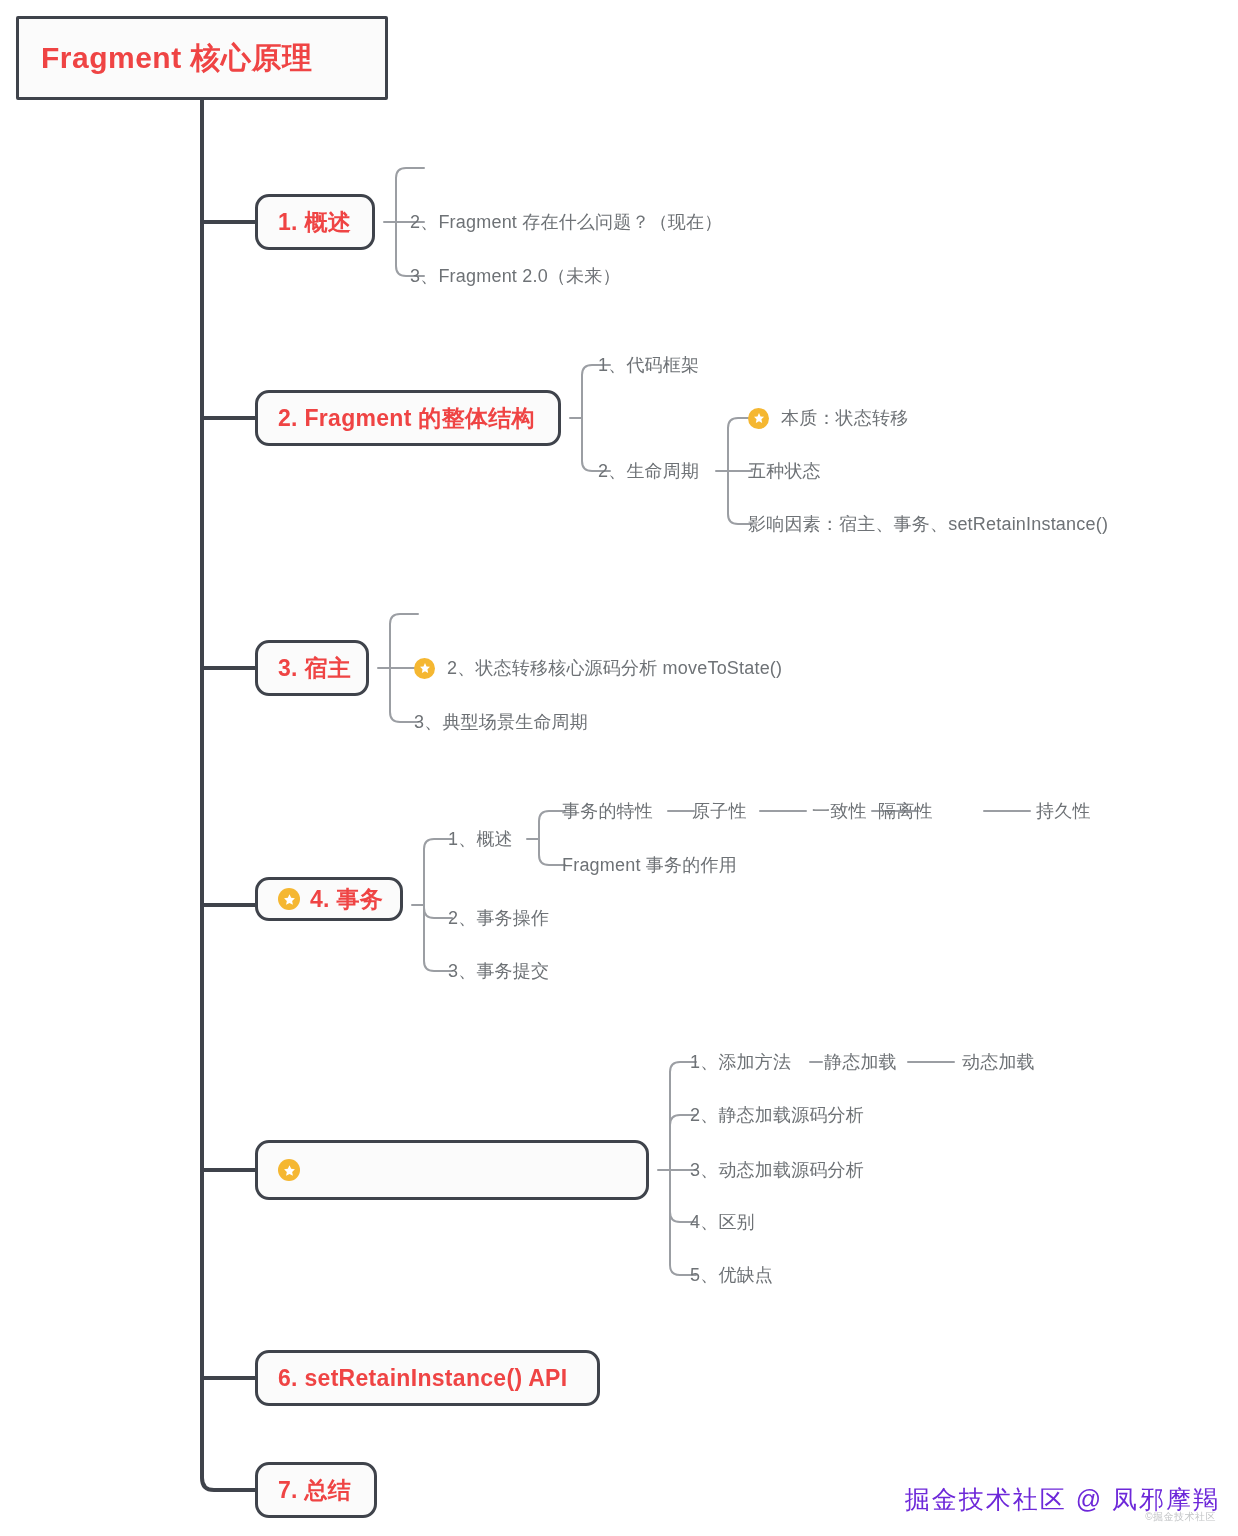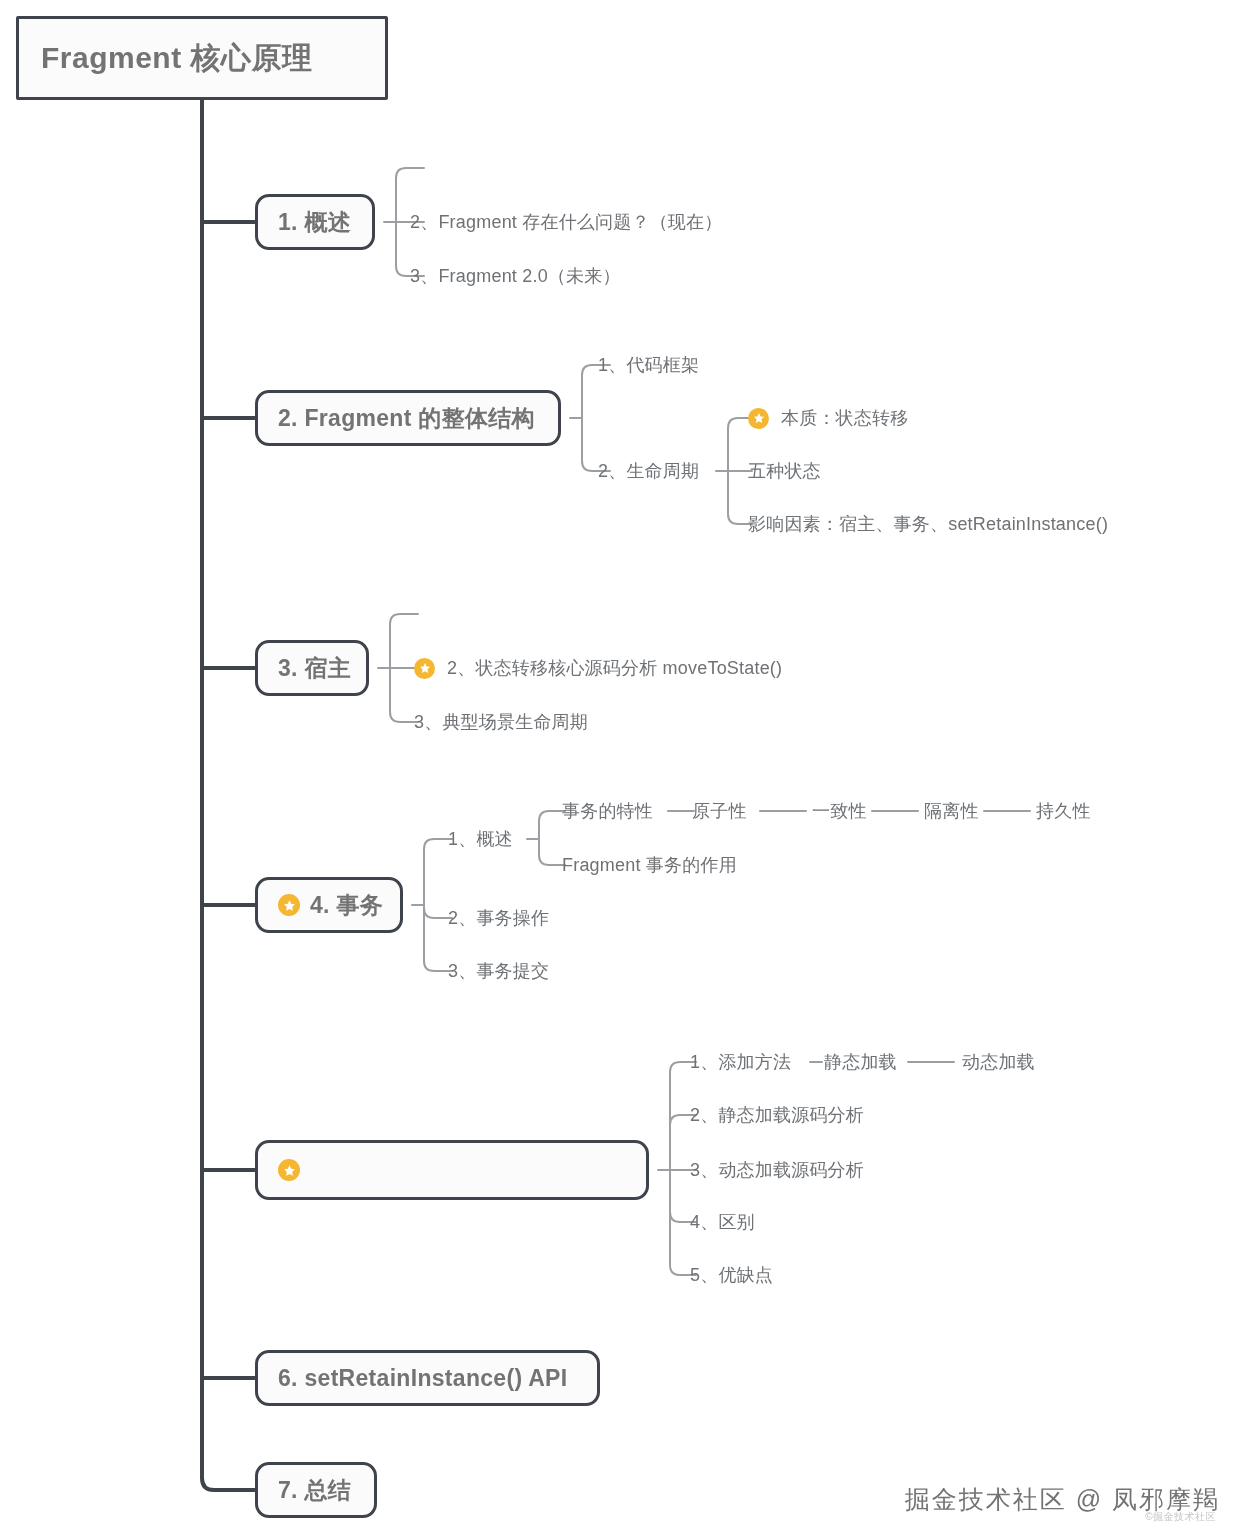--- a/index.html
+++ b/index.html
@@ -46,21 +46,21 @@
     stroke-linejoin: round;
   }
 
   
   .node {
     position: absolute;
     display: flex;
     align-items: center;
     background: #fbfbfb;
     border: 3px solid #3f434b;
-    color: #737373;
+    color: #ef4444;
     font-weight: bold;
     white-space: nowrap;
   }
   .node.root {
     border-radius: 2px;
     font-size: 30px;
     letter-spacing: 0.5px;
     padding: 0 22px;
   }
   .node.branch {
@@ -101,21 +101,21 @@
     position: absolute;
     right: 18px;
     bottom: 12px;
     text-align: right;
     color: #c9cbcd;
     user-select: none;
   }
   #watermark .wm-main {
     font-size: 25px;
     letter-spacing: 2px;
-    color: #737373;
+    color: #6d28d9;
     display: block;
   }
   #watermark .wm-sub {
     font-size: 10px;
     letter-spacing: 0.5px;
     color: #c2c4c6;
     display: block;
     margin-top: -6px;
     margin-right: 4px;
   }
@@ -189,21 +189,21 @@
   </div>
 
   <div class="node branch" style="left:255px; top:390px; width:306px; height:56px;">
     <span>2. Fragment 的整体结构</span>
   </div>
 
   <div class="node branch" style="left:255px; top:640px; width:114px; height:56px;">
     <span>3. 宿主</span>
   </div>
 
-  <div class="node branch" style="left:255px; top:877px; width:148px; height:56px;">
+  <div class="node branch" style="left:255px; top:877px; width:148px; height:44px;">
     <span class="star-badge">
       <svg width="13" height="13" viewBox="0 0 24 24">
           <polygon fill="#ffffff" points="12,2.2 15.1,8.8 22,9.7 16.9,14.6 18.3,21.8 12,18.3 5.7,21.8 7.1,14.6 2,9.7 8.9,8.8"></polygon>
         </svg>
     </span>
     <span>4. 事务</span>
   </div>
 
   <div class="node branch" style="left:255px; top:1140px; width:394px; height:60px;">
     <span class="star-badge">
@@ -278,21 +278,21 @@
   <div class="leaf" style="left:562px; top:853px;">
     <span>Fragment 事务的作用</span>
   </div>
 
   <div class="leaf" style="left:692px; top:799px;">
     <span>原子性</span>
   </div>
   <div class="leaf" style="left:812px; top:799px;">
     <span>一致性</span>
   </div>
-  <div class="leaf" style="left:924px; top:799px;justify-content:center;">
+  <div class="leaf" style="left:878px; top:799px;justify-content:center;">
     <span>隔离性</span>
   </div>
   <div class="leaf" style="left:1036px; top:799px;">
     <span>持久性</span>
   </div>
 
   <div class="leaf" style="left:690px; top:1050px;">
     <span>1、添加方法</span>
   </div>
   <div class="leaf" style="left:824px; top:1050px;">

